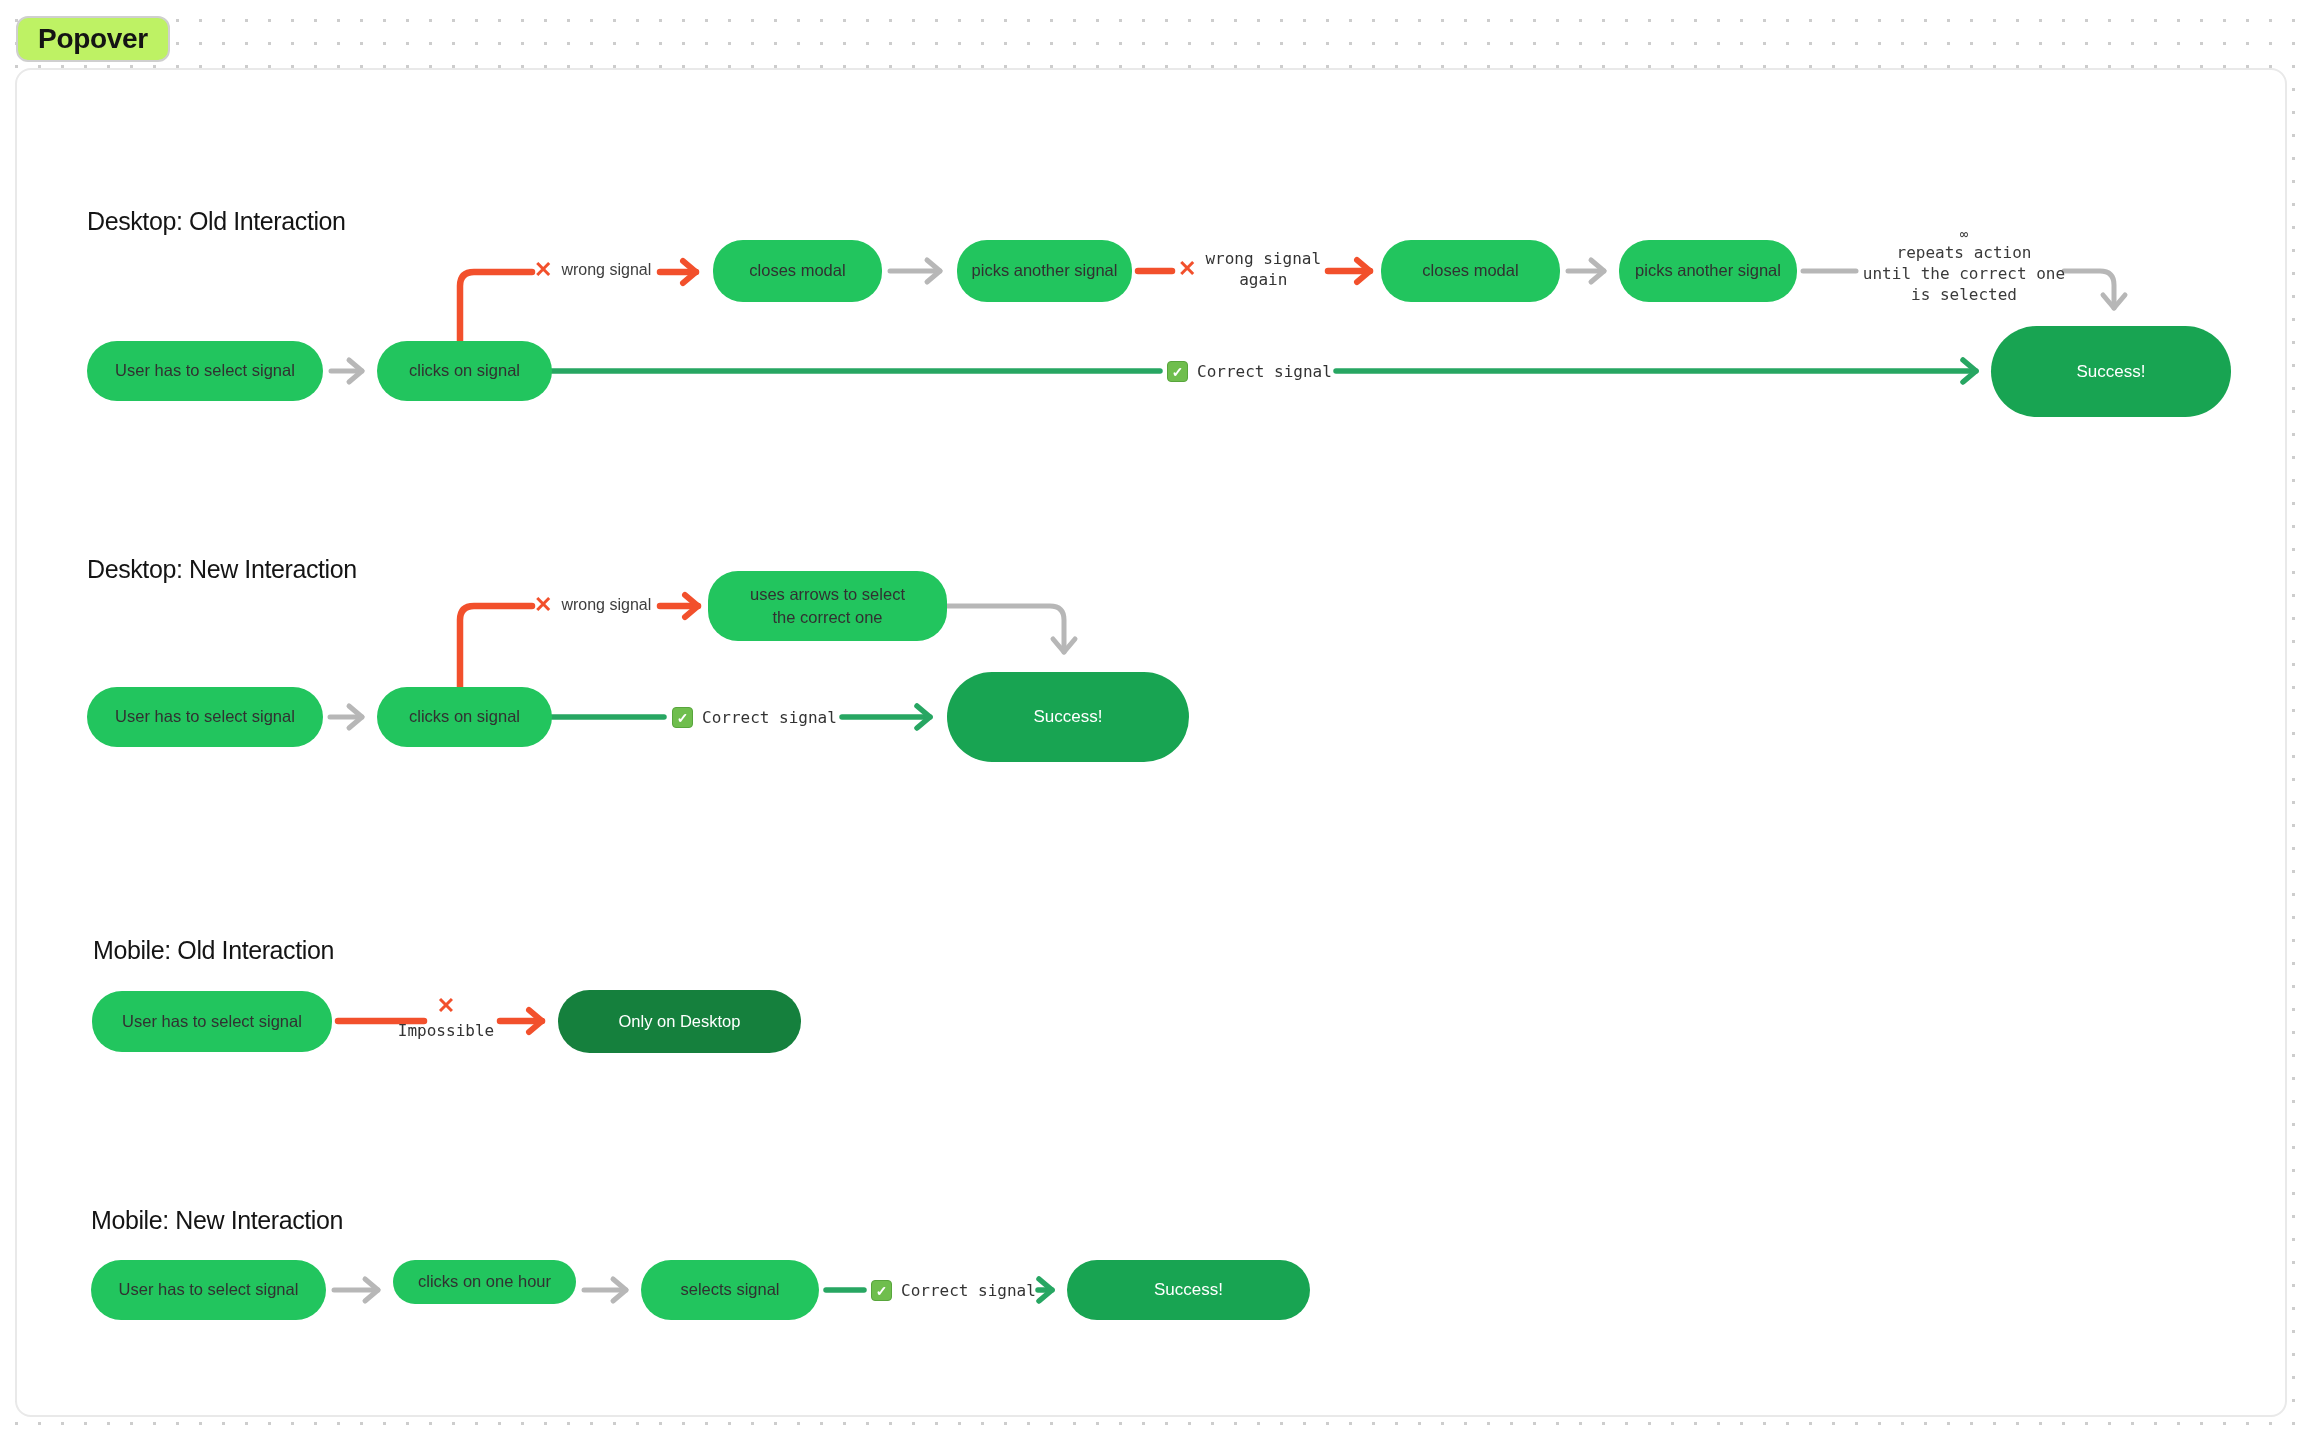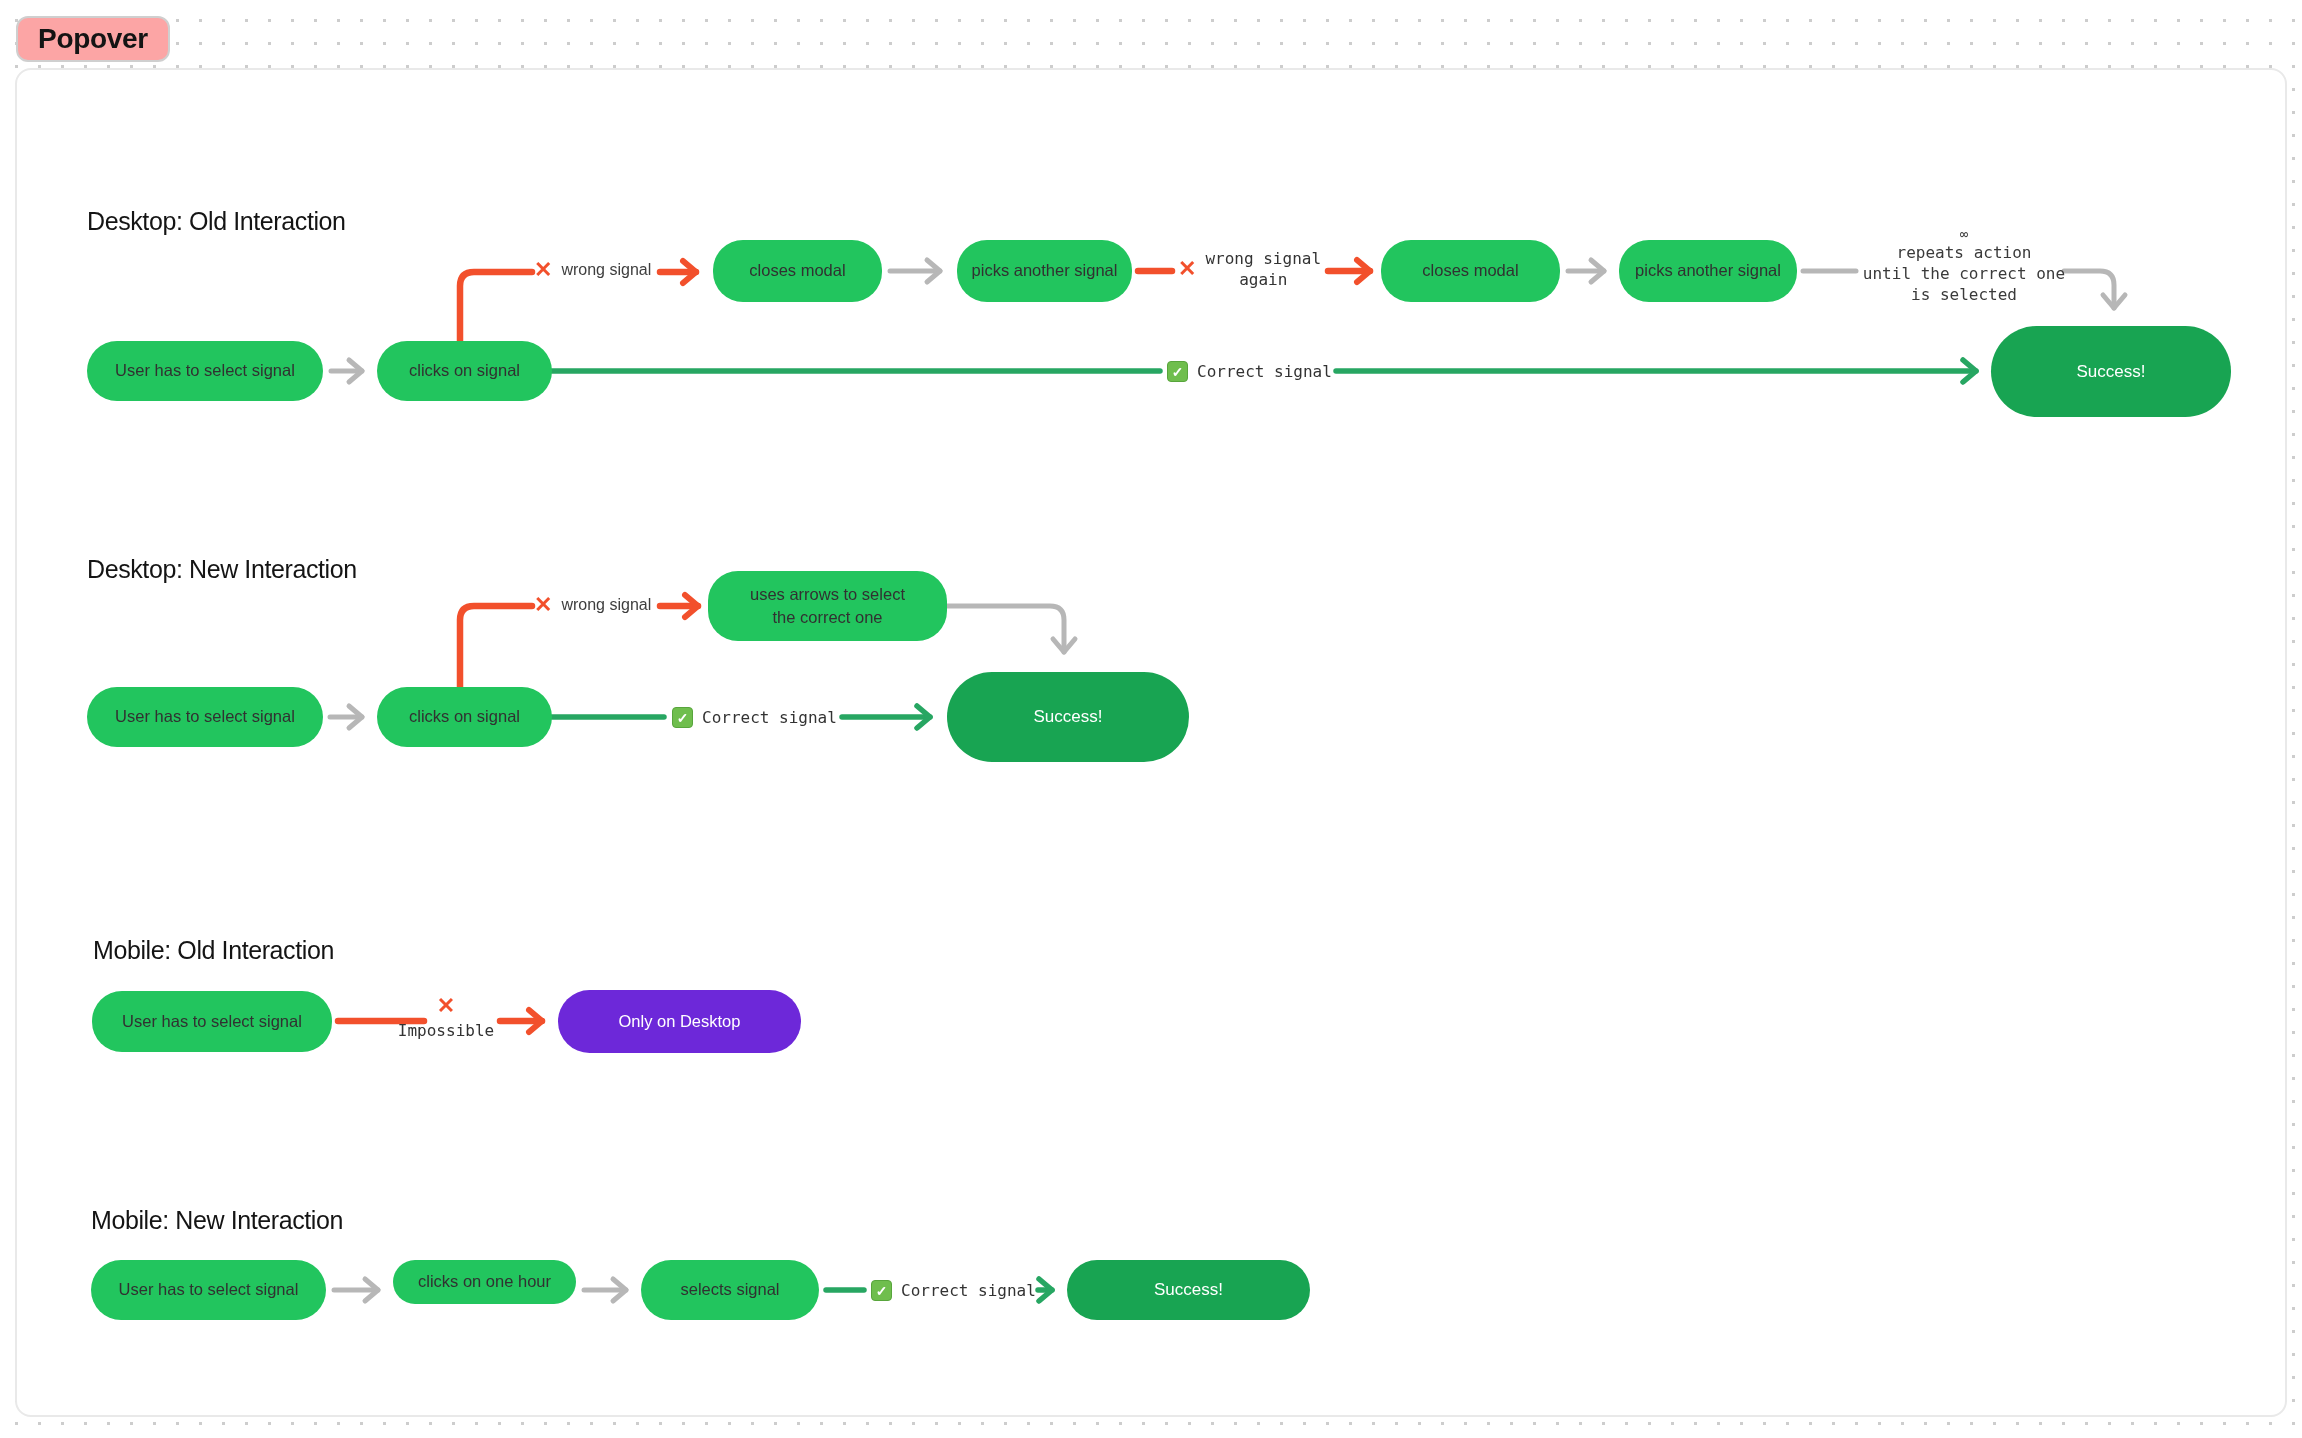--- a/index.html
+++ b/index.html
@@ -10,36 +10,36 @@
     background-image:radial-gradient(circle,#cdcdcd 1.6px,transparent 1.7px);
     background-size:23px 23px;background-position:5px 9px;
     font-family:"Liberation Sans",sans-serif;
   }
   .canvas{
     position:absolute;left:15px;top:68px;width:2272px;height:1349px;
     background:#ffffff;border:2px solid #e9e9e9;border-radius:16px;box-sizing:border-box;
   }
   .badge{
     position:absolute;left:16px;top:16px;z-index:3;
-    background:#fca5a5;border:2px solid #cfcfcf;border-radius:12px;
+    background:#bef264;border:2px solid #cfcfcf;border-radius:12px;
     padding:5px 20px;font-size:28px;font-weight:700;color:#141414;letter-spacing:-0.3px;
   }
   .flow-title{
     position:absolute;margin:0;z-index:2;
     font-size:25px;font-weight:400;color:#141414;letter-spacing:-0.4px;
   }
   .node{
     position:absolute;z-index:2;box-sizing:border-box;
     display:flex;align-items:center;justify-content:center;
     background:#22c55e;border-radius:30px;
     color:#313131;font-size:16.5px;text-align:center;line-height:1.4;
   }
   .node.success{background:#18a452;color:#ffffff;font-weight:400;font-size:17px;border-radius:46px}
   .node.success.slim{border-radius:30px}
-  .node.danger{background:#6d28d9;color:#ffffff;border-radius:32px}
+  .node.danger{background:#15803d;color:#ffffff;border-radius:32px}
   .lbl{position:absolute;z-index:2;display:flex;align-items:center;gap:9px}
   .x{color:#f2502c;font-size:22px;font-weight:700;line-height:1}
   .sans{font-size:16px;color:#3e3e3e;white-space:nowrap}
   .mono{font-family:"DejaVu Sans Mono","Liberation Mono",monospace;font-size:16px;color:#333333;white-space:nowrap;line-height:21px}
   .check{
     width:19px;height:19px;border-radius:4px;flex:0 0 auto;
     background:#6fbe4d;border:1px solid #58a53c;color:#ffffff;
     font-size:14px;font-weight:700;display:flex;align-items:center;justify-content:center;line-height:1;
   }
   .stack{text-align:center}

